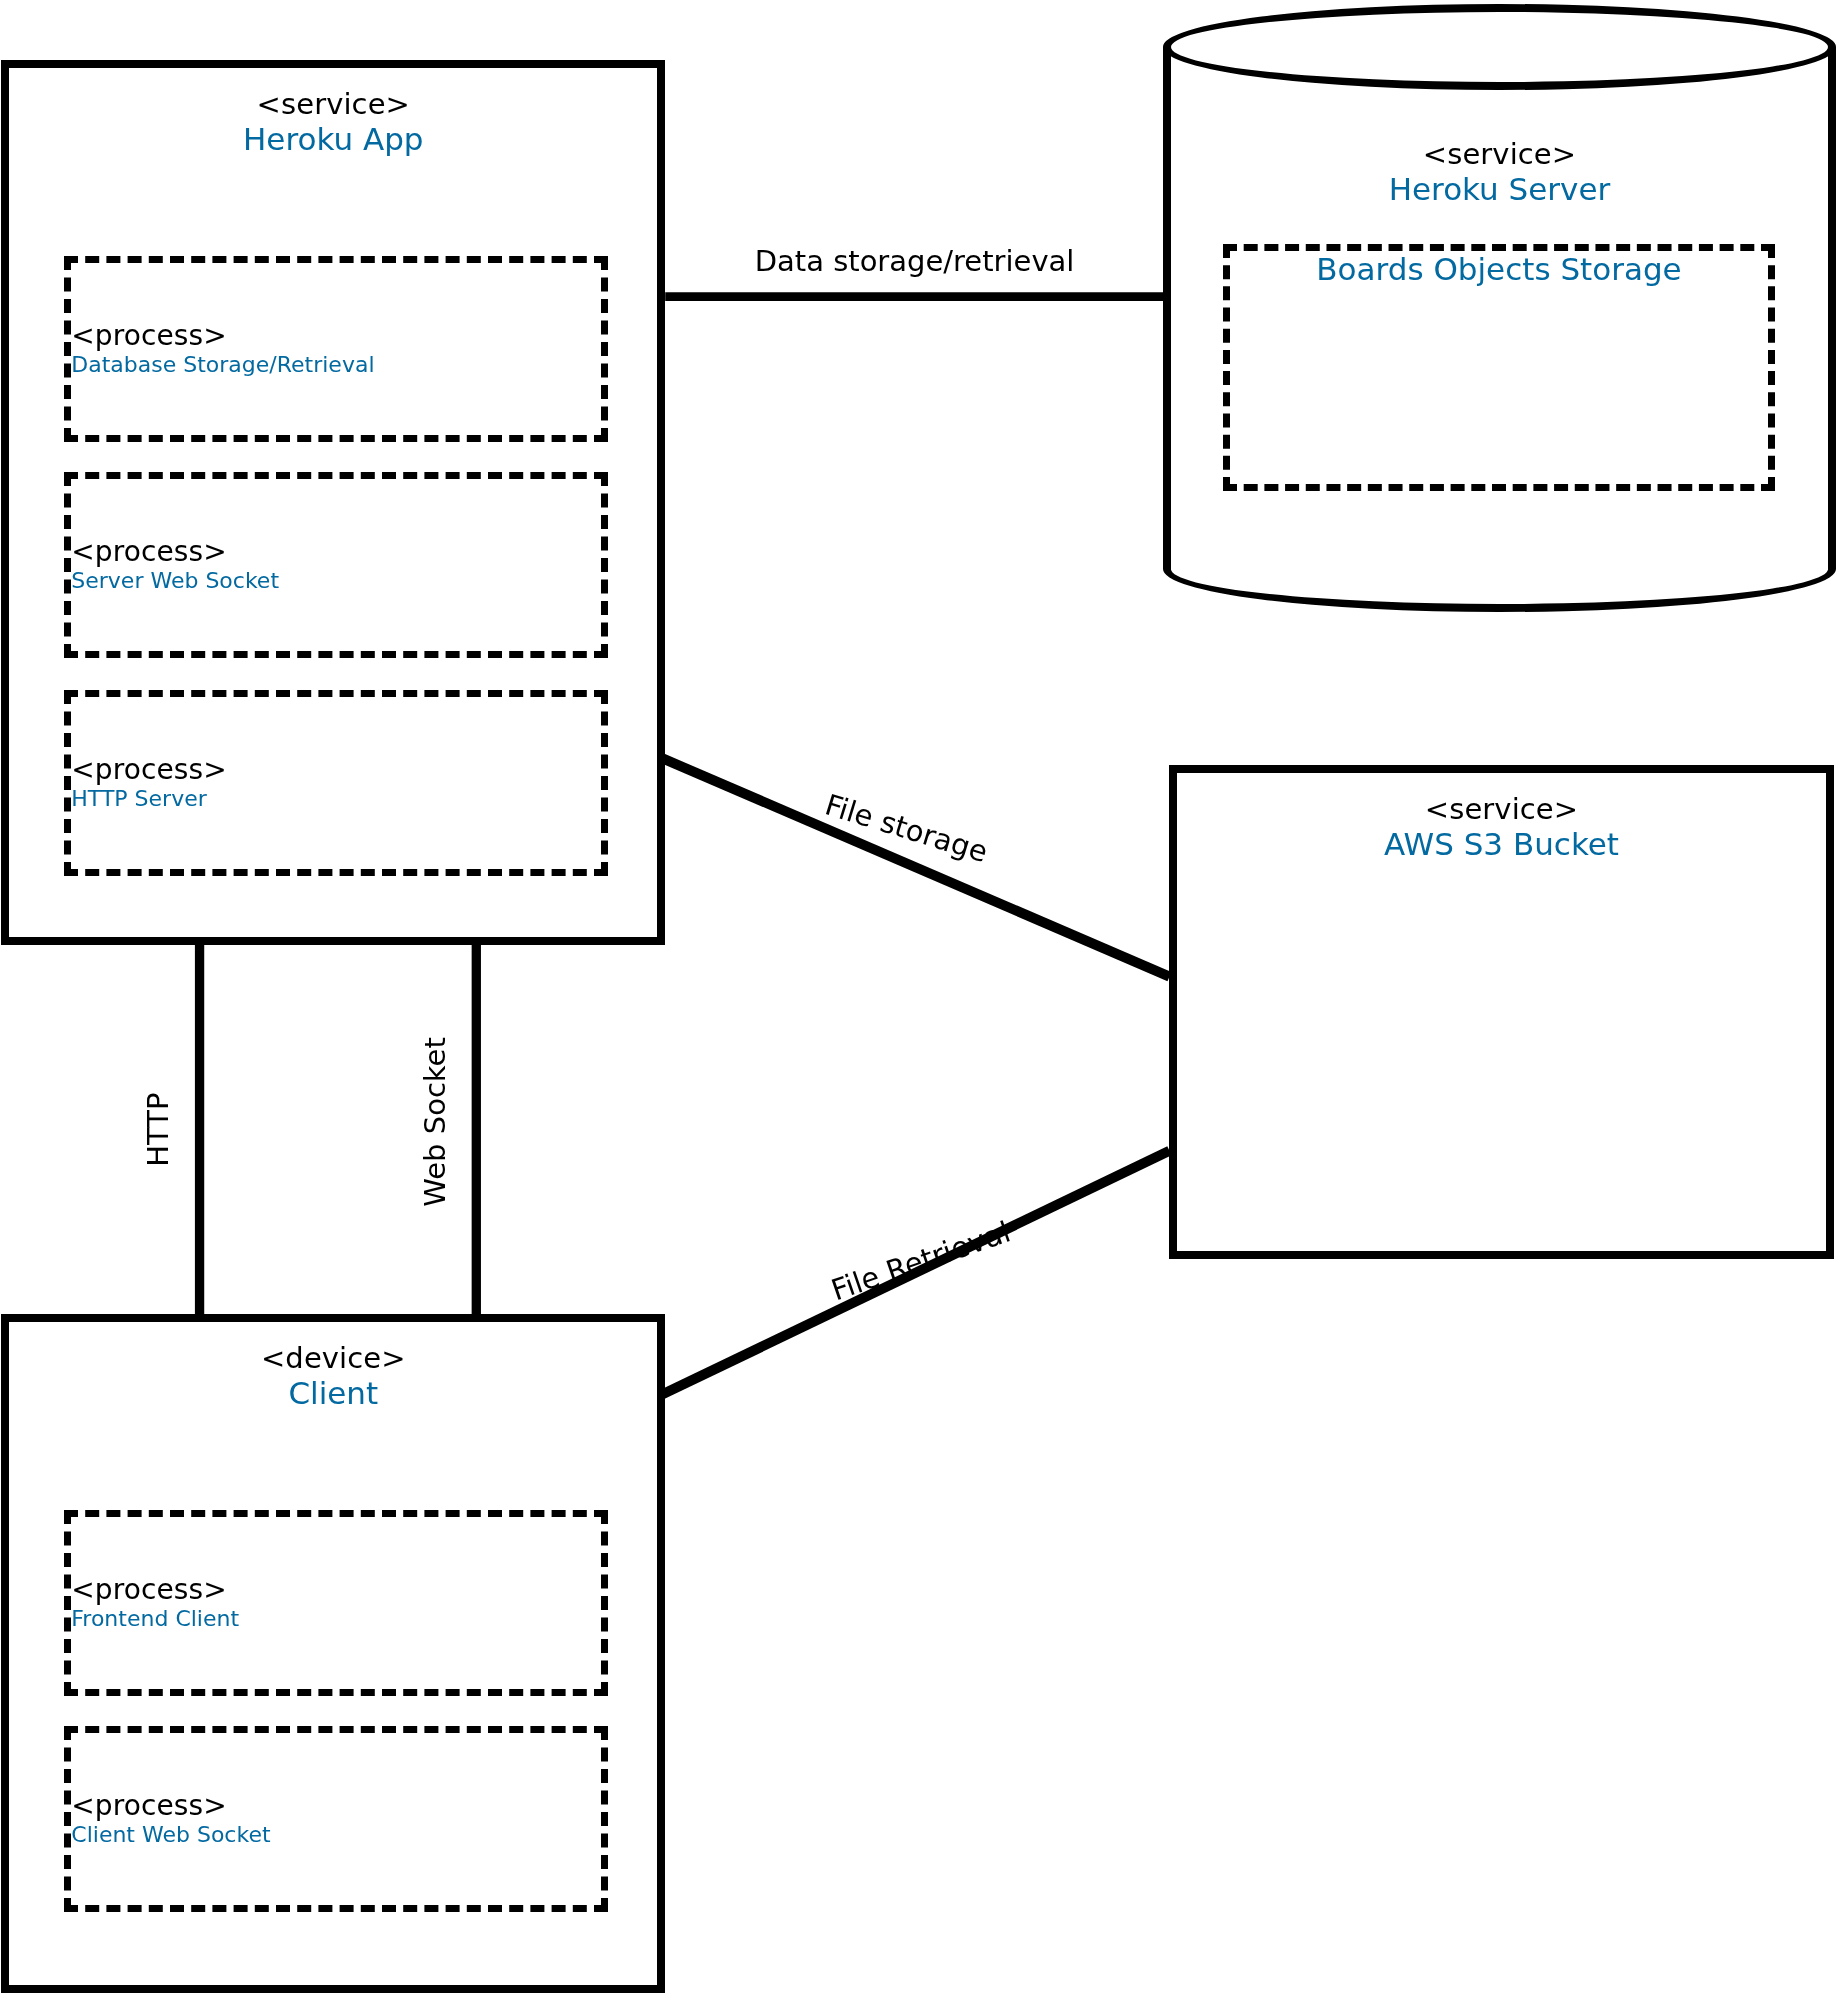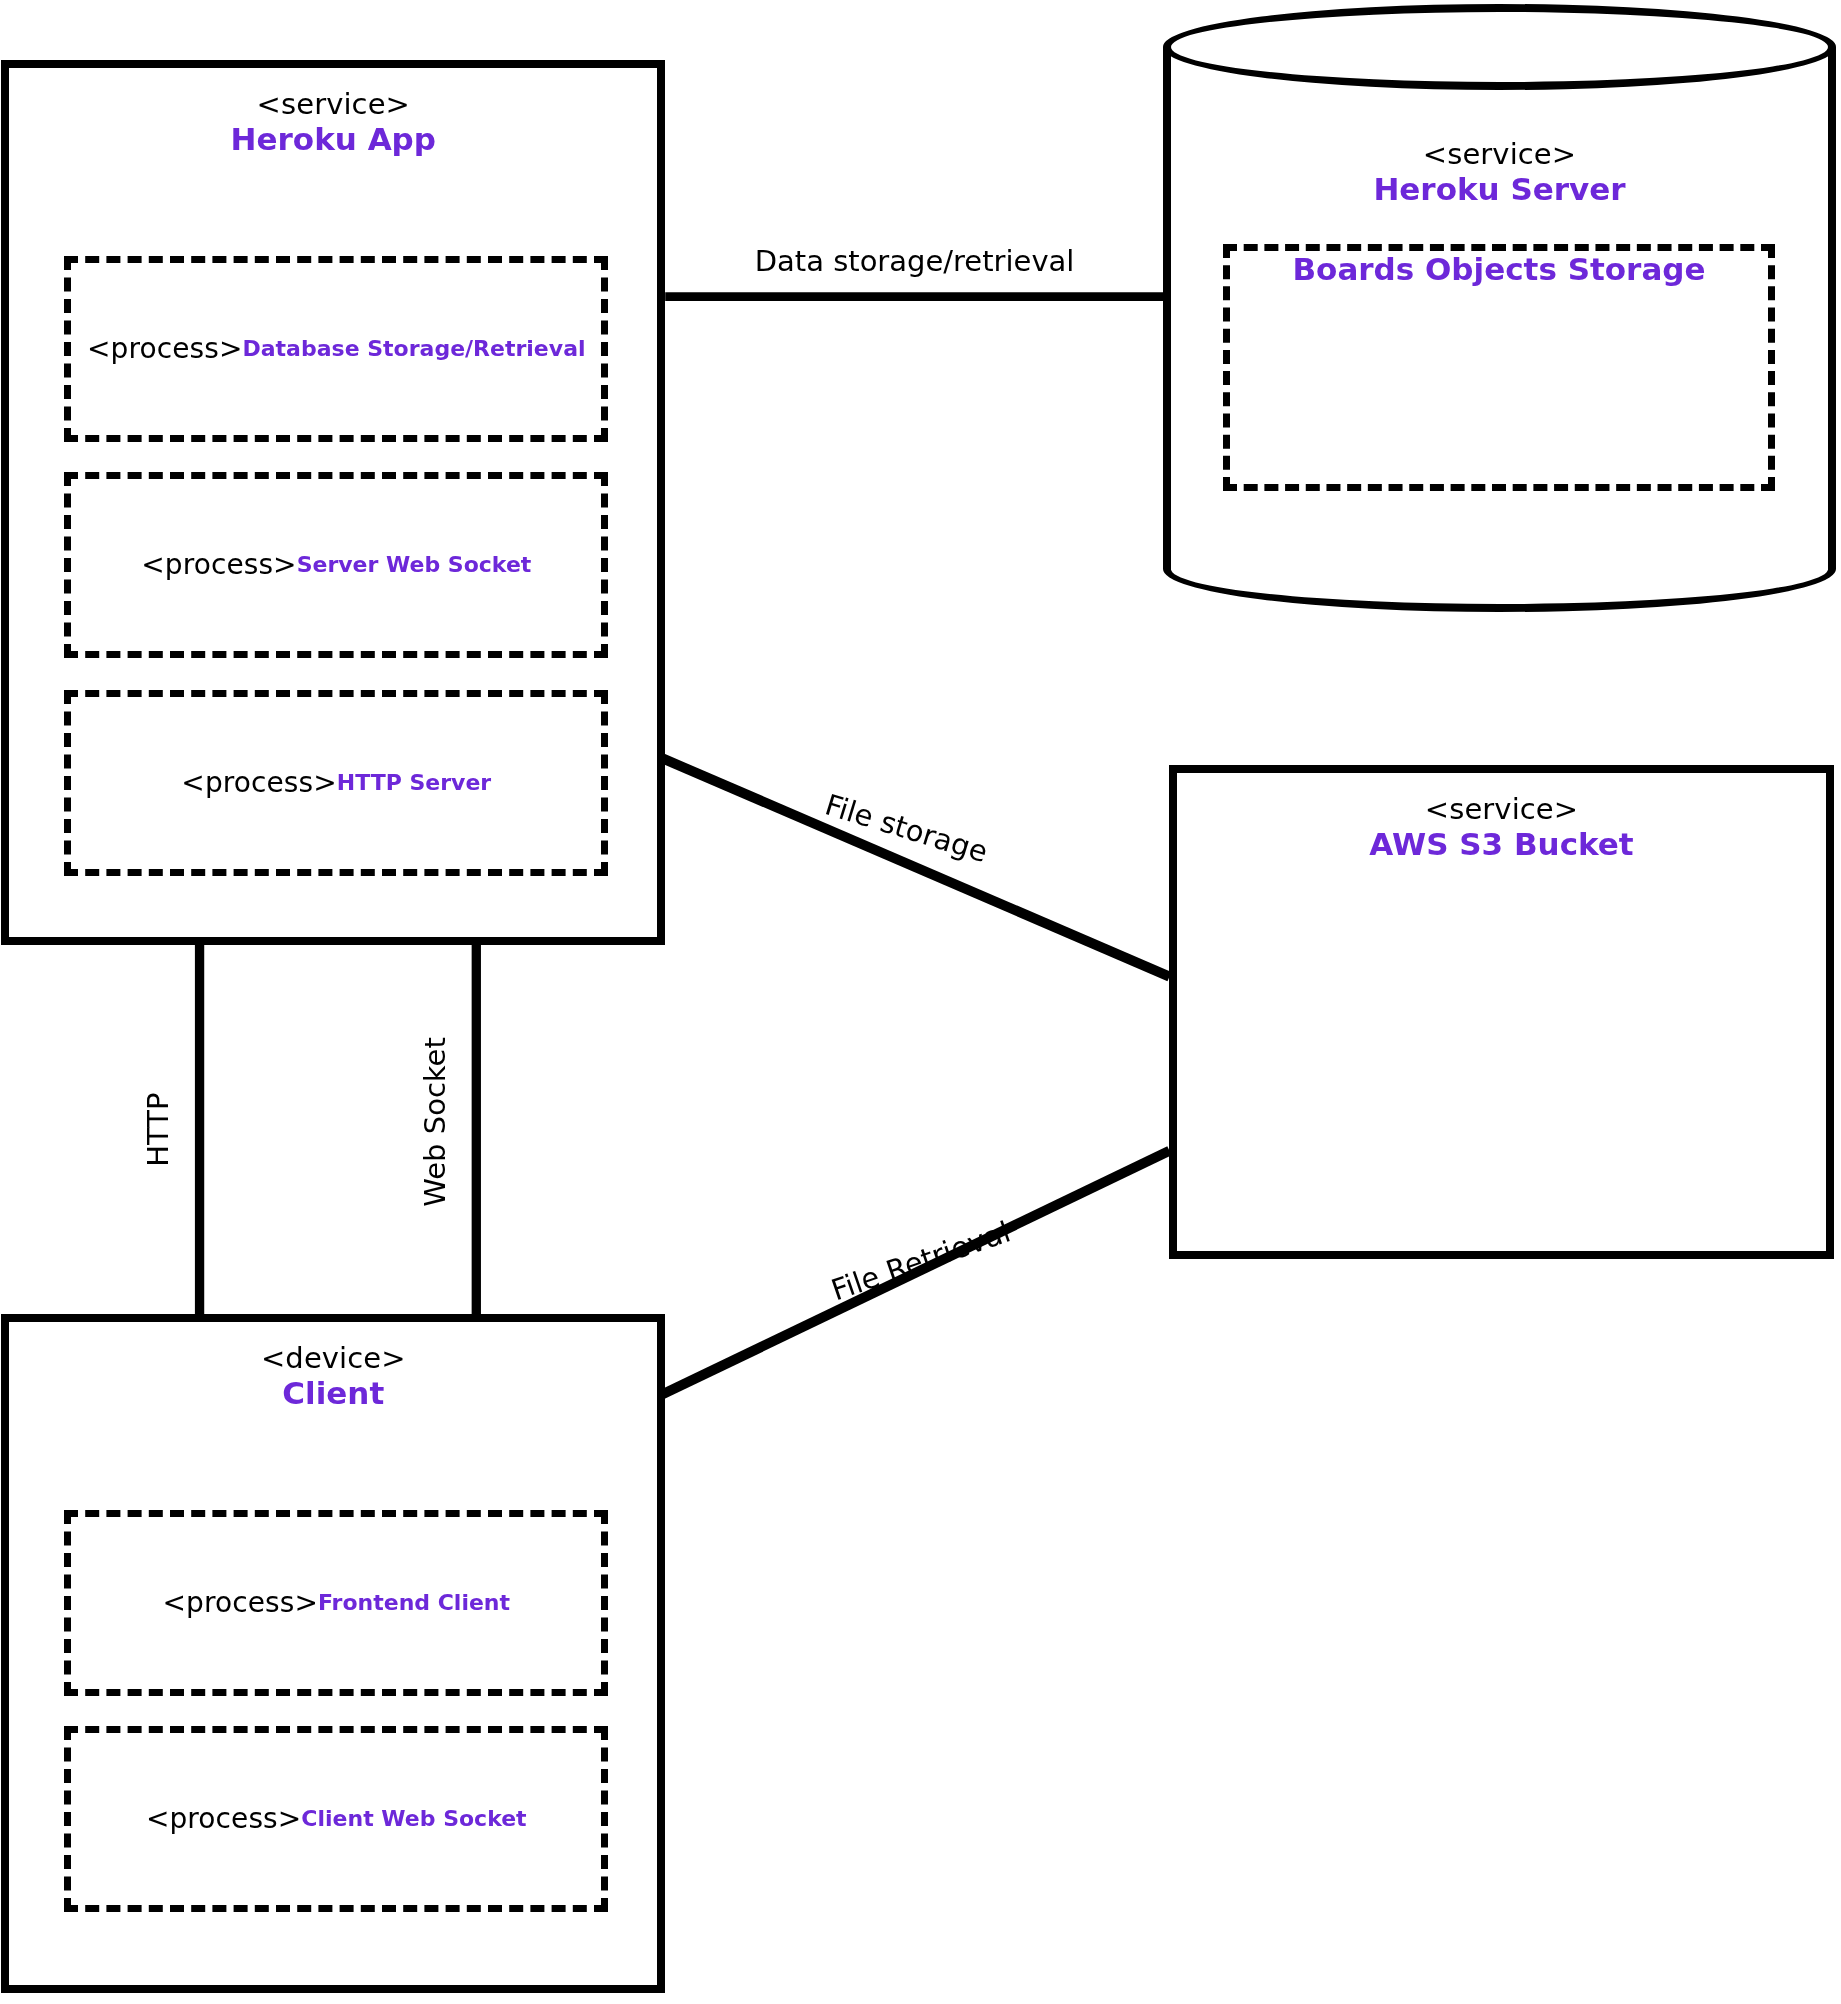--- a/index.html
+++ b/index.html
@@ -4,24 +4,24 @@
 <style>
   html,body{margin:0;padding:0;background:#ffffff;}
   body{font-family:"DejaVu Sans","Liberation Sans",sans-serif;}
   #stage{position:relative;width:1842px;height:2005px;background:#ffffff;overflow:hidden;}
   svg#wires{position:absolute;left:0;top:0;width:1842px;height:2005px;}
 
   .node{position:absolute;box-sizing:border-box;background:#ffffff;}
   .solid-node{border:8px solid #000;}
   .node-title{position:absolute;left:0;right:0;text-align:center;}
   .stereo{font-size:29px;font-weight:400;color:#000;line-height:1.18;letter-spacing:0.1px;}
-  .nname{font-size:31px;font-weight:700;color:#6d28d9;line-height:1.2;}
+  .nname{font-size:31px;font-weight:400;color:#0369a1;line-height:1.2;}
 
   .proc{position:absolute;box-sizing:border-box;border:7.3px dashed #000;background:transparent;
-        display:flex;align-items:center;justify-content:center;}
+        display:flex;flex-direction:column;justify-content:center;}
   .proc .stereo{font-size:28px;}
   .proc .nname{font-size:22px;}
 
   .inner-dash{position:absolute;box-sizing:border-box;border:7.3px dashed #000;background:transparent;
         display:flex;align-items:flex-start;justify-content:center;}
   .inner-dash .nname{font-size:31px;}
 
   
   .cyl{position:absolute;}
   .cyl .body{position:absolute;left:0;right:0;background:#fff;border-left:8px solid #000;border-right:8px solid #000;}

